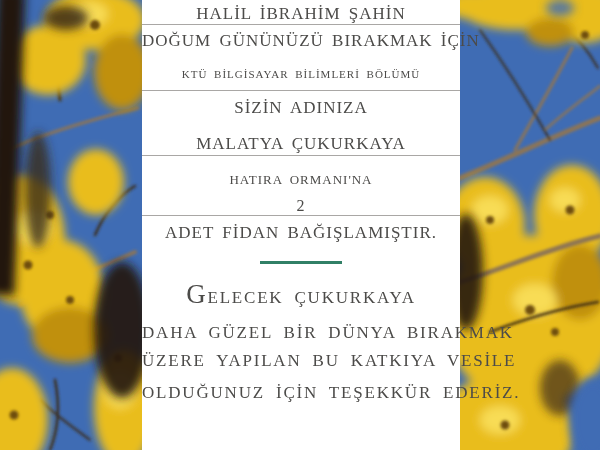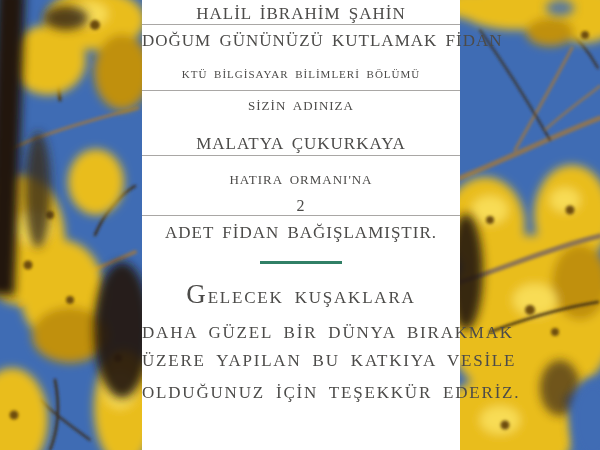--- a/index.html
+++ b/index.html
@@ -34,21 +34,21 @@
   }
   .rule {
     position: absolute; left: 0; right: 0; height: 1px;
     background: var(--rule-gray, #a9a7a5);
   }
   .r-name     { top: 5px;  font-size: 17px; }
   .rule-1     { top: 24px; }
   .r-occasion { top: 32px; font-size: 17px; }
   .r-donor    { top: 69px; font-size: 11px; }
   .rule-2     { top: 90px; }
-  .r-onbehalf { top: 99px;  font-size: 13px; }
+  .r-onbehalf { top: 99px;  font-size: 17px; }
   .r-location { top: 135px; font-size: 17px; }
   .rule-3     { top: 155px; }
   .r-forest   { top: 173px; font-size: 13px; }
   .r-count    { top: 198px; font-size: 16px; }
   .rule-4     { top: 215px; }
   .r-donation { top: 224px; font-size: 17px; }
   .green-divider {
     position: absolute; top: 261px; left: 50%;
     width: 82px; height: 3px;
     margin-left: -41px;
@@ -172,39 +172,39 @@
       <ellipse class="skypatch" cx="133" cy="420" rx="24" ry="42"></ellipse>
       <ellipse class="skypatch" cx="100" cy="8" rx="14" ry="8" opacity="0.85"></ellipse>
     </g>
   </svg>
 
   <div class="panel">
 
     <div class="row r-name">HALİL İBRAHİM ŞAHİN</div>
     <div class="rule rule-1"></div>
 
-    <div class="row r-occasion">DOĞUM GÜNÜNÜZÜ KUTLAMAK FİDAN</div>
+    <div class="row r-occasion">DOĞUM GÜNÜNÜZÜ BIRAKMAK İÇİN</div>
 
     <div class="row r-donor">KTÜ BİLGİSAYAR BİLİMLERİ BÖLÜMÜ</div>
     <div class="rule rule-2"></div>
 
     <div class="row r-onbehalf">SİZİN ADINIZA</div>
 
     <div class="row r-location">MALATYA ÇUKURKAYA</div>
     <div class="rule rule-3"></div>
 
     <div class="row r-forest">HATIRA ORMANI'NA</div>
 
     <div class="row r-count">2</div>
     <div class="rule rule-4"></div>
 
     <div class="row r-donation">ADET FİDAN BAĞIŞLAMIŞTIR.</div>
 
     <div class="green-divider"></div>
 
-    <div class="row msg r-msg1"><span class="lead-initial">G</span><span class="lead-rest">ELECEK KUŞAKLARA</span></div>
+    <div class="row msg r-msg1"><span class="lead-initial">G</span><span class="lead-rest">ELECEK ÇUKURKAYA</span></div>
 
     <div class="row msg r-msg2">DAHA GÜZEL BİR DÜNYA BIRAKMAK</div>
     <div class="row msg r-msg3">ÜZERE YAPILAN BU KATKIYA VESİLE</div>
     <div class="row msg r-msg4">OLDUĞUNUZ İÇİN TEŞEKKÜR EDERİZ.</div>
   </div>
 
 </div>
 
 </body></html>

